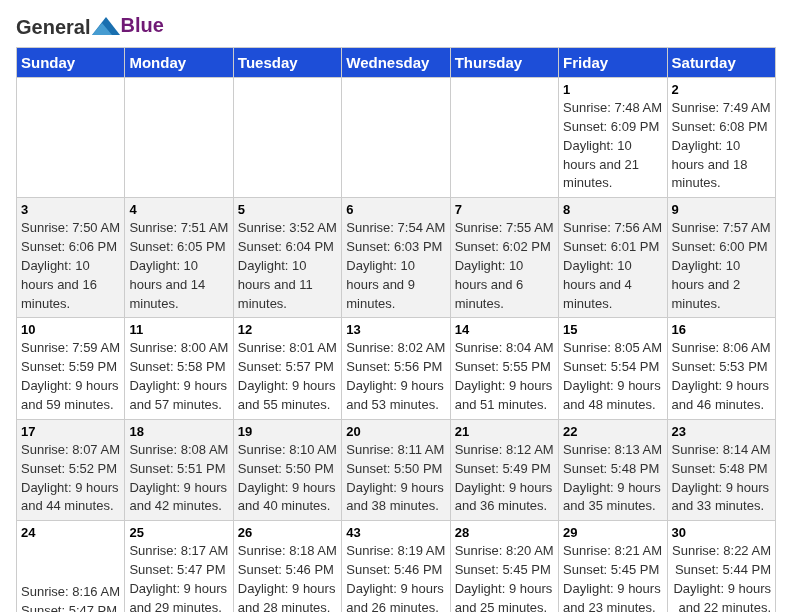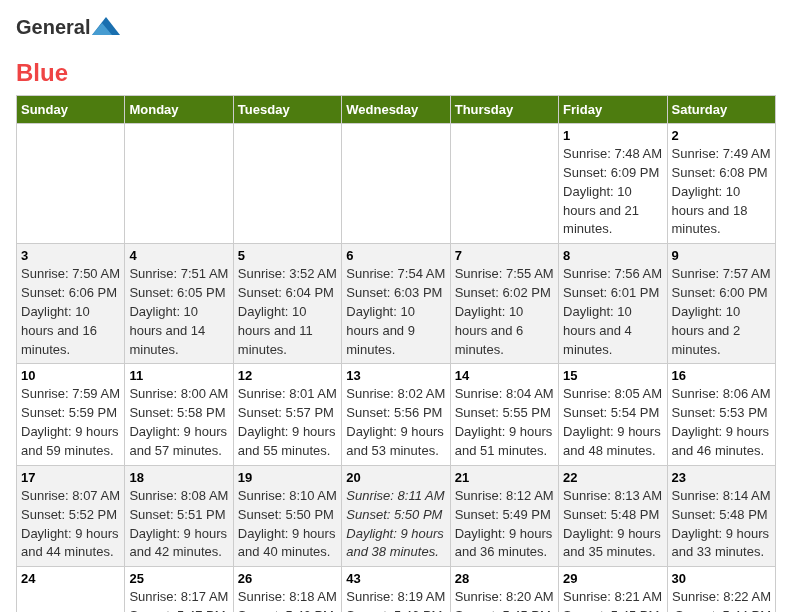--- a/index.html
+++ b/index.html
@@ -11,23 +11,21 @@
       padding: 16px;
     }
     .header-area {
       display: flex;
       justify-content: space-between;
       align-items: flex-start;
       margin-bottom: 8px;
     }
     .logo {
       display: flex;
-      flex-direction: column;
-      align-items: flex-start;
-      gap: 24px;
+      align-items: center;
     }
     .logo-icon {
       width: 28px;
       height: 18px;
       margin-left: 50px;
       margin-top: -4px;
     }
     .title-area {
       text-align: right;
     }
@@ -39,25 +37,25 @@
     .location-title {
       font-size: 16px;
       color: #555;
     }
     table {
       width: 100%;
       border-collapse: collapse;
       font-size: 11px;
     }
     thead tr th {
-      background: #4d7c0f;
+      background: #1d4ed8;
       color: #fff;
       padding: 6px 4px;
       text-align: left;
-      font-size: 13px;
+      font-size: 15px;
       font-weight: bold;
       border: 1px solid #ccc;
     }
     tbody tr td {
       border: 1px solid #ccc;
       vertical-align: top;
       padding: 4px 4px;
       height: 85px;
       width: calc(100% / 7);
       background: #fff;
@@ -85,21 +83,21 @@
 
 <div class="header-area">
   <div class="logo">
     <div style="display:flex;align-items:center;">
       <span style="font-size:20px;font-weight:bold;color:#333;">General</span>
       <svg class="logo-icon" viewBox="0 0 28 18" style="margin-left:2px;">
         <polygon points="0,18 14,0 28,18" fill="#1a6faf"></polygon>
         <polygon points="0,18 10,6 20,18" fill="#5aafdf" opacity="0.7"></polygon>
       </svg>
     </div>
-    <span style="font-size:24px;font-weight:bold;color:#ef4444;margin-top:-4px;">Blue</span>
+    <span style="font-size:20px;font-weight:bold;color:#701a75;margin-top:-4px;">Blue</span>
   </div>
   <div class="title-area">
     <div class="month-title"></div>
     <div class="location-title"></div>
   </div>
 </div>
 
 <table>
   <thead>
     <tr>
@@ -234,21 +232,21 @@
 Daylight: 9 hours and 42 minutes.</div>
         </td>
         <td>
           <span class="day-number">19</span>
           <div class="day-info" style="white-space: pre-line;">Sunrise: 8:10 AM
 Sunset: 5:50 PM
 Daylight: 9 hours and 40 minutes.</div>
         </td>
         <td>
           <span class="day-number">20</span>
-          <div class="day-info" style="white-space: pre-line; font-style: italic;">Sunrise: 8:11 AM
+          <div class="day-info" style="white-space: pre-line;">Sunrise: 8:11 AM
 Sunset: 5:50 PM
 Daylight: 9 hours and 38 minutes.</div>
         </td>
         <td>
           <span class="day-number">21</span>
           <div class="day-info" style="white-space: pre-line;">Sunrise: 8:12 AM
 Sunset: 5:49 PM
 Daylight: 9 hours and 36 minutes.</div>
         </td>
         <td>

